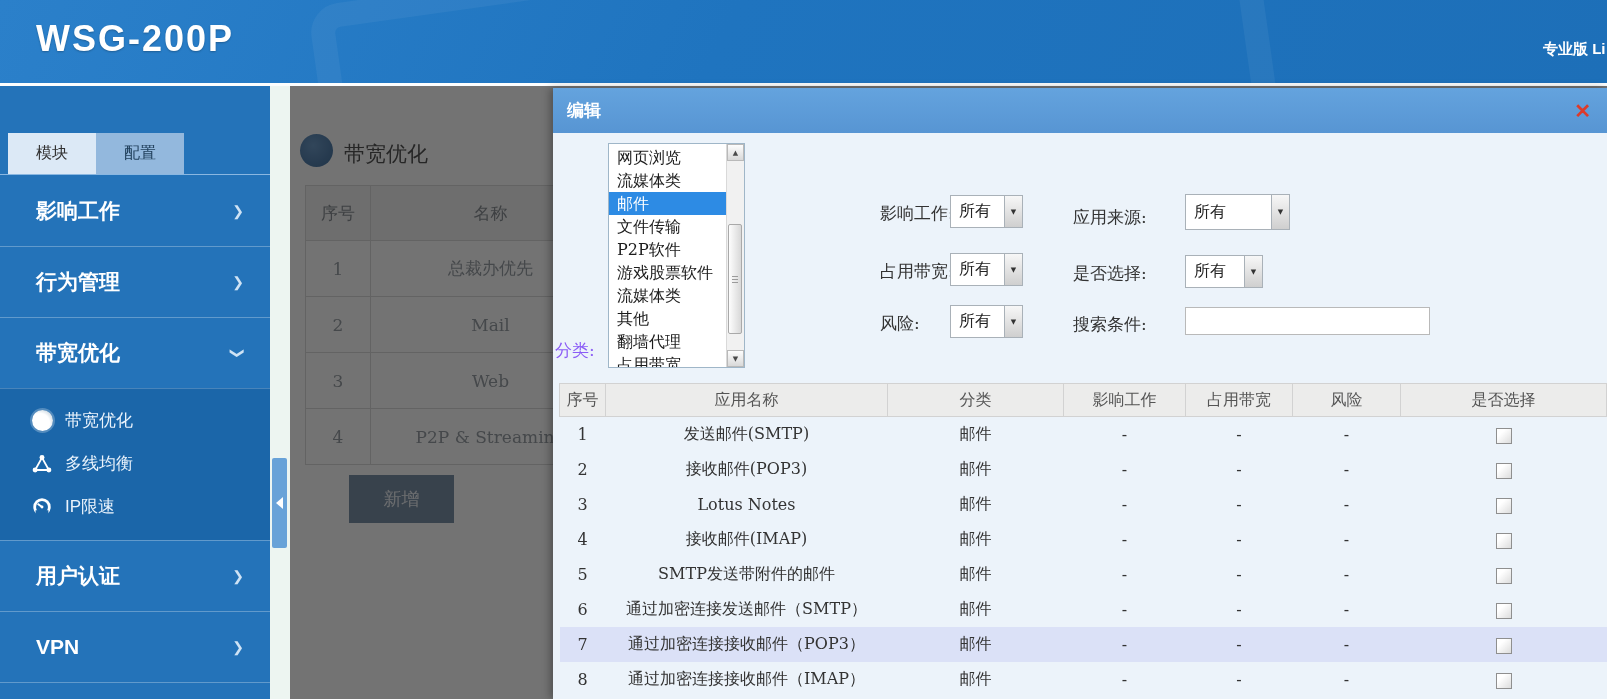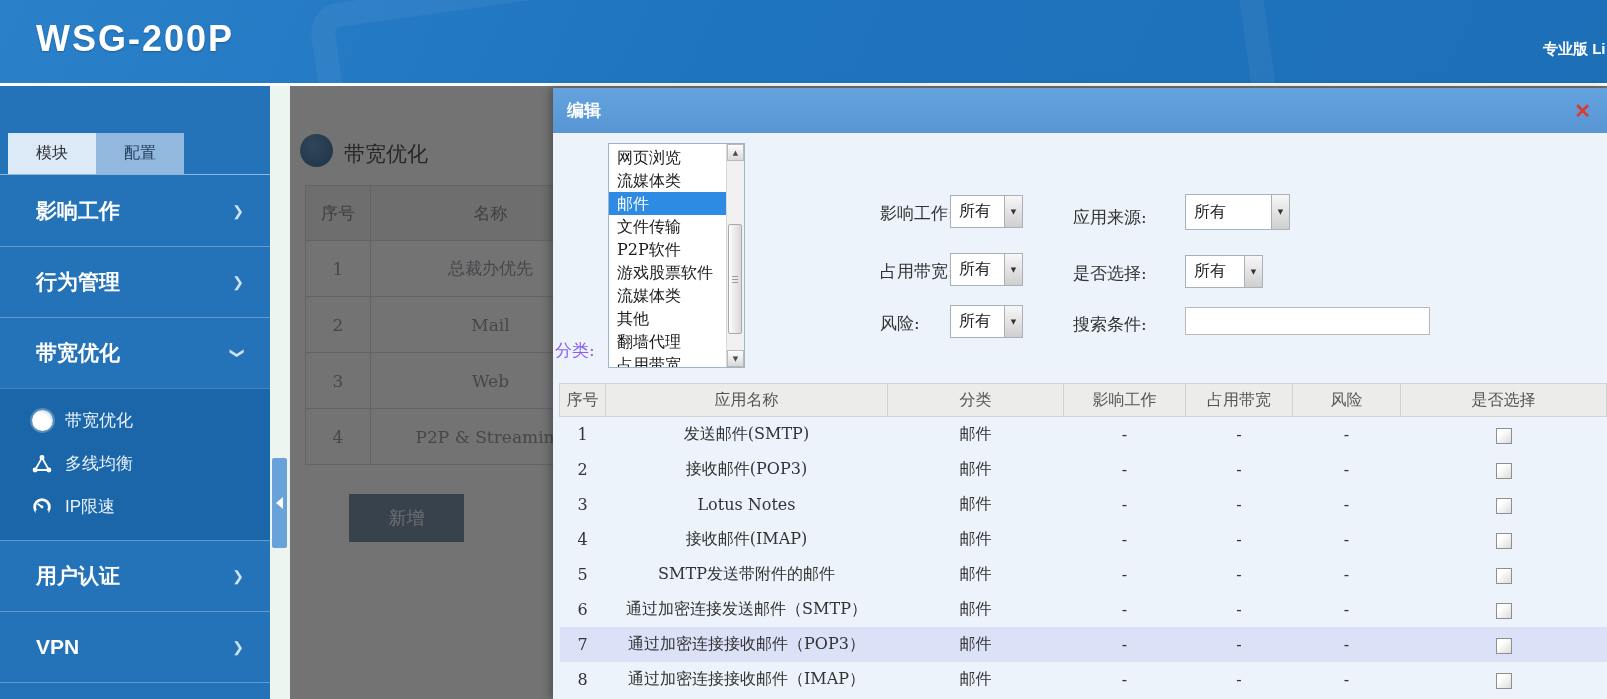--- a/index.html
+++ b/index.html
@@ -45,21 +45,21 @@
   
   .content{position:absolute;left:290px;top:86px;width:1317px;height:613px;background:#fff;}
   .bg-title-icon{position:absolute;left:10px;top:48px;width:33px;height:33px;border-radius:50%;
                  background:radial-gradient(circle at 40% 35%, #6f9cc8, #45719f);}
   .bg-title{position:absolute;left:54px;top:54px;font-size:21px;color:#555;}
   .bg-table{position:absolute;left:15px;top:99px;width:1280px;border-collapse:collapse;table-layout:fixed;
             font-family:"DejaVu Serif", serif;}
   .bg-table th,.bg-table td{border:1px solid #dcdcdc;text-align:center;}
   .bg-table th{height:52px;background:#f3f3f3;color:#8a8f94;font-size:17px;font-weight:normal;}
   .bg-table td{height:53px;color:#9aa0a6;font-size:17px;}
-  .bg-btn{position:absolute;left:59px;top:408px;width:115px;height:48px;background:#7d92a8;border:none;
+  .bg-btn{position:absolute;left:59px;top:389px;width:105px;height:48px;background:#7d92a8;border:none;
           color:#eef2f6;font-size:18px;font-family:"Liberation Sans",sans-serif;cursor:pointer;}
   .overlay{position:absolute;left:290px;top:86px;width:1317px;height:613px;background:rgba(0,0,0,0.55);}
 
   
   .dialog{position:absolute;left:553px;top:88px;width:1054px;height:611px;background:#ecf3fa;
           box-shadow:-3px 0 8px rgba(0,0,0,.3);}
   .dlg-header{height:45px;background:linear-gradient(#64a3de,#5795d3);display:flex;align-items:center;}
   .dlg-title{color:#fff;font-size:17px;font-weight:bold;margin-left:14px;}
   .dlg-close{margin-left:auto;margin-right:16px;color:#dd3a2a;font-size:20px;font-weight:bold;cursor:pointer;line-height:1;}
   .dlg-body{position:relative;width:100%;height:566px;font-family:"DejaVu Serif", serif;}

